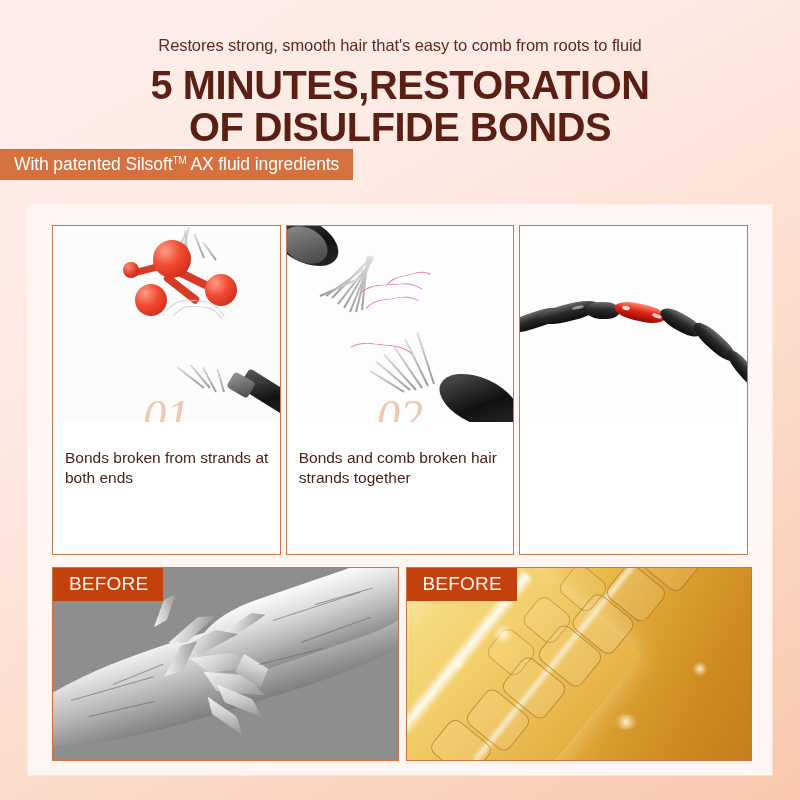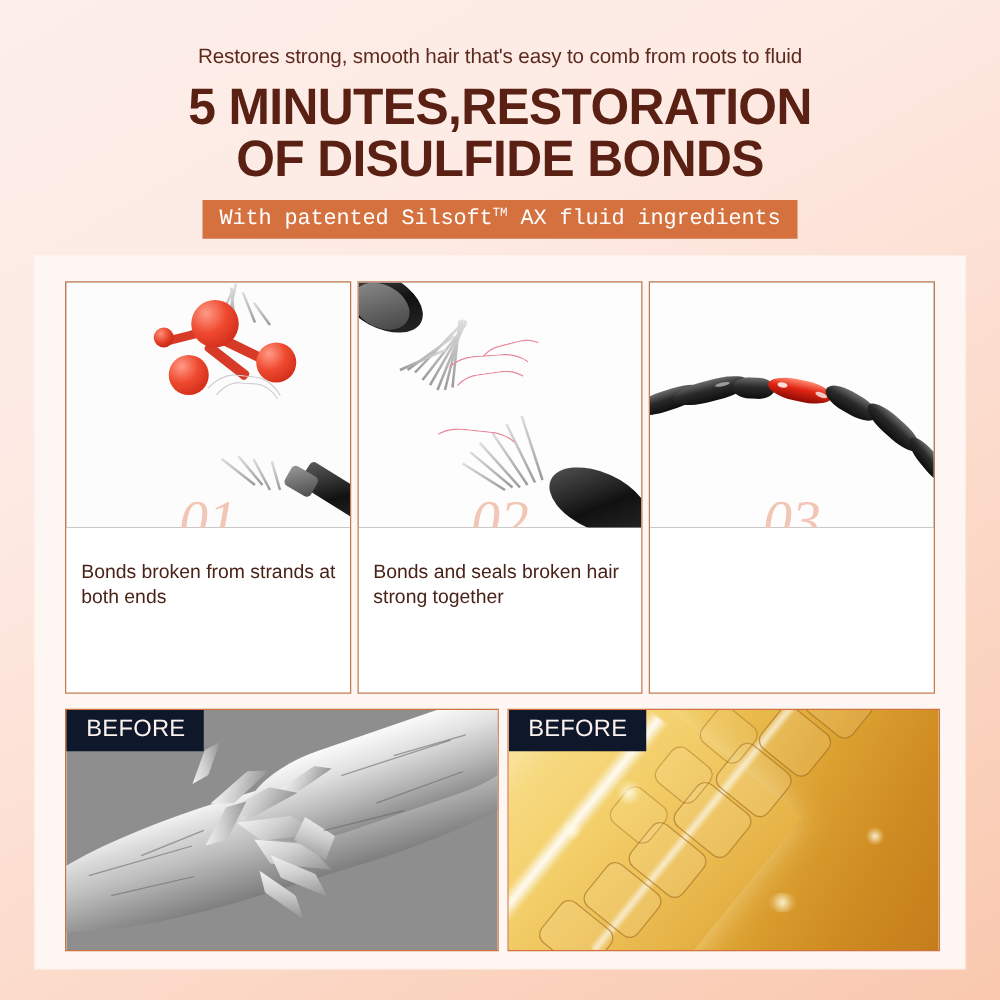--- a/index.html
+++ b/index.html
@@ -35,23 +35,21 @@
     font-weight: bold;
     color: #5a2014;
     line-height: 1.04;
     letter-spacing: -0.5px;
     transform: scaleX(0.97);
   }
 
   .headline-line2 { display: block; }
 
   .ribbon-wrap {
-    margin-top: 11px;
-    text-align: center;
-    font-family: Liberation Mono, monospace;
+    text-align: left;
   }
 
   .ribbon {
     display: inline-block;
     background: #d4713f;
     color: #ffffff;
     font-size: 17.5px;
     padding: 5px 14px 6px 14px;
     letter-spacing: -0.1px;
     line-height: 1.15;
@@ -92,21 +90,21 @@
     flex: 1;
     background: #ffffff;
     border: 1px solid #c47a4e;
     overflow: hidden;
   }
 
   .step-img {
     position: relative;
     height: 196px;
     overflow: hidden;
-    background: #737373;
+    background: #15803d;
   }
 
   .step-num {
     position: absolute;
     top: 168px;
     left: 0;
     right: 0;
     text-align: center;
     font-family: "Liberation Serif", serif;
     font-style: italic;
@@ -202,21 +200,21 @@
     position: relative;
     flex: 1;
     overflow: hidden;
     border: 1px solid #d0713f;
   }
 
   .ba-label {
     position: absolute;
     left: 0;
     top: 0;
-    background: #0f172a;
+    background: #c2410c;
     color: #fdf3ee;
     font-size: 19px;
     padding: 5px 15px 6px 16px;
     z-index: 6;
     letter-spacing: 0.2px;
   }
 
   
   .sem {
     position: absolute;
@@ -374,39 +372,38 @@
           <div class="whisk" style="left:122px;top:120px;height:44px;transform:rotate(-50deg);"></div>
           <div class="whisk" style="left:116px;top:126px;height:40px;transform:rotate(-58deg);"></div>
 
           <div class="pinkwire" style="left:66px;top:58px;width:78px;height:44px;transform:rotate(-4deg);"></div>
           <div class="pinkwire" style="left:74px;top:72px;width:66px;height:38px;transform:rotate(-8deg);"></div>
           <div class="pinkwire" style="left:56px;top:118px;width:74px;height:34px;transform:rotate(6deg);"></div>
           <div class="pinkwire" style="left:96px;top:48px;width:56px;height:30px;transform:rotate(-14deg);"></div>
         </div>
         <div class="step-num">02</div>
       </div>
-      <div class="step-text">Bonds and seals broken hair strong together</div>
+      <div class="step-text">Bonds and comb broken hair strands together</div>
     </div>
 
     <div class="step">
       <div class="step-img">
         <div class="art3">
           <div class="strand-seg" style="left:-14px;top:86px;width:58px;height:16px;transform:rotate(-18deg);"></div>
           <div class="strand-seg" style="left:18px;top:78px;width:62px;height:17px;transform:rotate(-14deg);"></div>
           <div class="strand-seg" style="left:66px;top:76px;width:34px;height:17px;transform:rotate(2deg);"></div>
           <div class="strand-red" style="left:94px;top:78px;width:52px;height:17px;transform:rotate(12deg);"></div>
           <div class="strand-seg" style="left:138px;top:88px;width:46px;height:17px;transform:rotate(30deg);"></div>
           <div class="strand-seg" style="left:168px;top:108px;width:54px;height:16px;transform:rotate(42deg);"></div>
           <div class="strand-seg" style="left:200px;top:136px;width:48px;height:14px;transform:rotate(50deg);"></div>
 
           <div style="position:absolute;left:102px;top:80px;width:8px;height:4px;background:#ffffff;border-radius:50%;opacity:.85;transform:rotate(12deg);"></div>
           <div style="position:absolute;left:132px;top:88px;width:10px;height:4px;background:#f7f2ee;border-radius:50%;opacity:.8;transform:rotate(22deg);"></div>
           <div style="position:absolute;left:52px;top:80px;width:12px;height:3px;background:#dcdcdc;border-radius:50%;opacity:.6;transform:rotate(-12deg);"></div>
         </div>
-        <div class="step-num">03</div>
       </div>
     </div>
   </div>
 
   <div class="ba-row">
 
     <div class="ba-cell">
       <div class="sem">
         <div class="sem-shaft"></div>
         <div class="sem-shaft2"></div>

